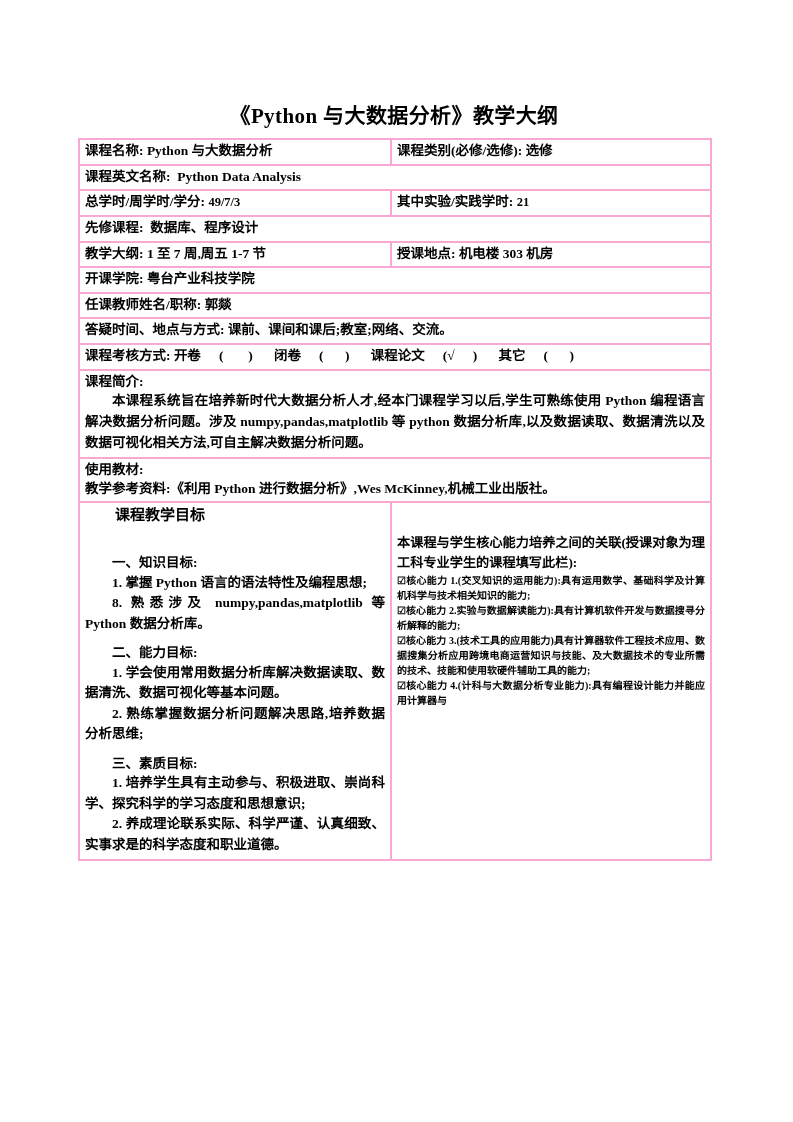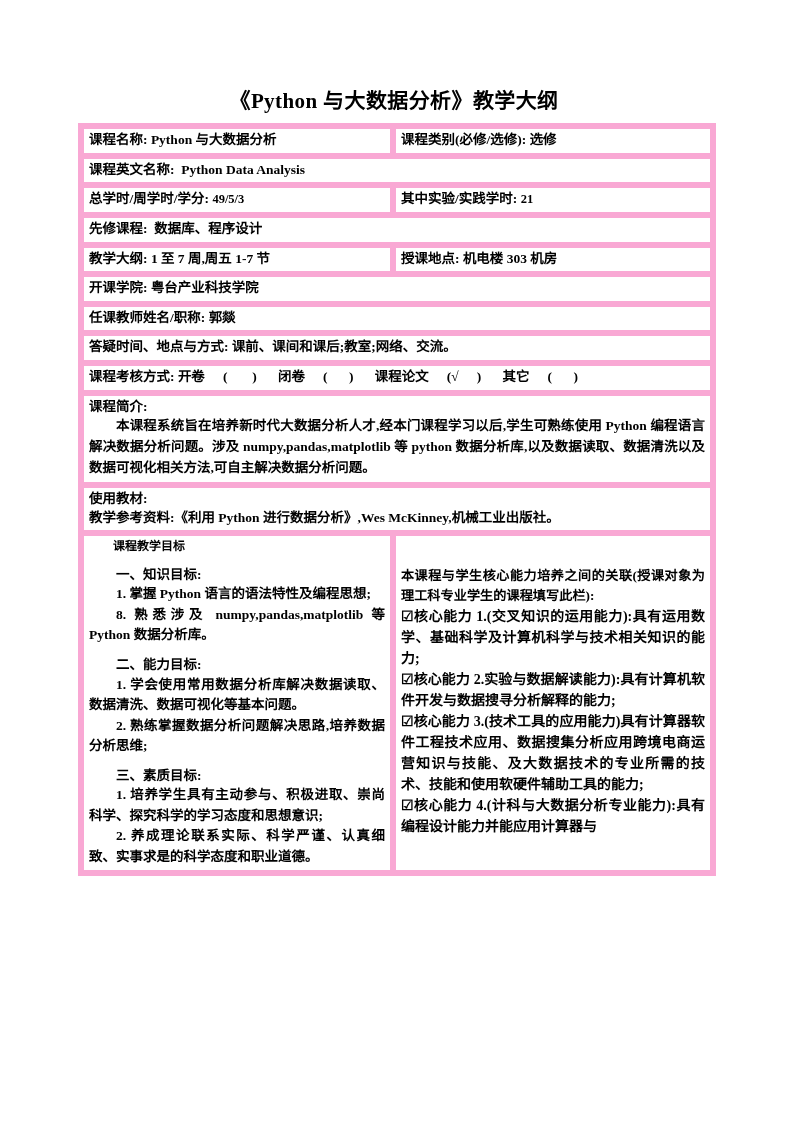--- a/index.html
+++ b/index.html
@@ -10,21 +10,21 @@
   body {
     width: 793px;
     height: 1122px;
     font-family: "Liberation Serif", "DejaVu Serif", serif;
     color: #000000;
     position: relative;
     overflow: hidden;
   }
   .page {
     position: absolute;
-    left: 0; top: 1px;
+    left: 0; top: 16px;
     width: 793px;
     height: 948px;
   }
   .doc-title {
     position: absolute;
     left: 78px;
     top: 88px;
     width: 632px;
     text-align: center;
     font-size: 21px;
@@ -34,21 +34,21 @@
   }
   table.syllabus {
     position: absolute;
     left: 78px;
     top: 122px;
     width: 632px;
     border-collapse: collapse;
     table-layout: fixed;
   }
   table.syllabus td {
-    border: 6px solid #f9a8d4;
+    border: 2px solid #f9a8d4;
     padding: 2px 5px 3px 5px;
     vertical-align: top;
     font-size: 13.5px;
     font-weight: bold;
     line-height: 1.38;
   }
   .r-label { white-space: nowrap; }
   .cell-line { display: block; }
   .val-latin {
     font-family: "Liberation Serif", "DejaVu Serif", serif;
@@ -70,22 +70,22 @@
   }
   td.ability {
     width: 198px;
     padding: 5px 6px 6px 7px;
     font-weight: normal;
   }
   .goals-title {
     display: block;
     text-indent: 2em;
     font-weight: bold;
-    font-size: 12px;
-    margin-bottom: 11px;
+    font-size: 15px;
+    margin-bottom: 28px;
   }
   .goals-head {
     display: block;
     text-indent: 2em;
     font-weight: bold;
     margin-top: 10px;
   }
   .goals-item {
     display: block;
     text-indent: 2em;
@@ -97,21 +97,21 @@
     display: block;
     line-height: 1.5;
     font-weight: bold;
     font-size: 13.2px;
     text-align: justify;
     margin-top: 28px;
   }
   .ability-item {
     display: block;
     line-height: 1.5;
-    font-size: 14px;
+    font-size: 10px;
     text-align: justify;
   }
   .ability-item b { font-weight: bold; }
   .cbox { font-weight: bold; }
 </style>
 </head>
 <body>
 
 <div class="page">
 
@@ -137,21 +137,21 @@
       <tr>
         <td colspan="2">
           <span class="r-label">课程英文名称:</span>
           &nbsp;<span class="val-latin">Python Data Analysis</span>
         </td>
       </tr>
 
       <tr>
         <td>
           <span class="r-label">总学时/周学时/学分:</span>
-          <span class="val-latin small-num">49/5/3</span>
+          <span class="val-latin small-num">49/7/3</span>
         </td>
         <td>
           <span class="r-label">其中实验/实践学时:</span>
           <span class="val-latin small-num">21</span>
         </td>
       </tr>
 
       <tr>
         <td colspan="2">
           <span class="r-label">先修课程:</span>

